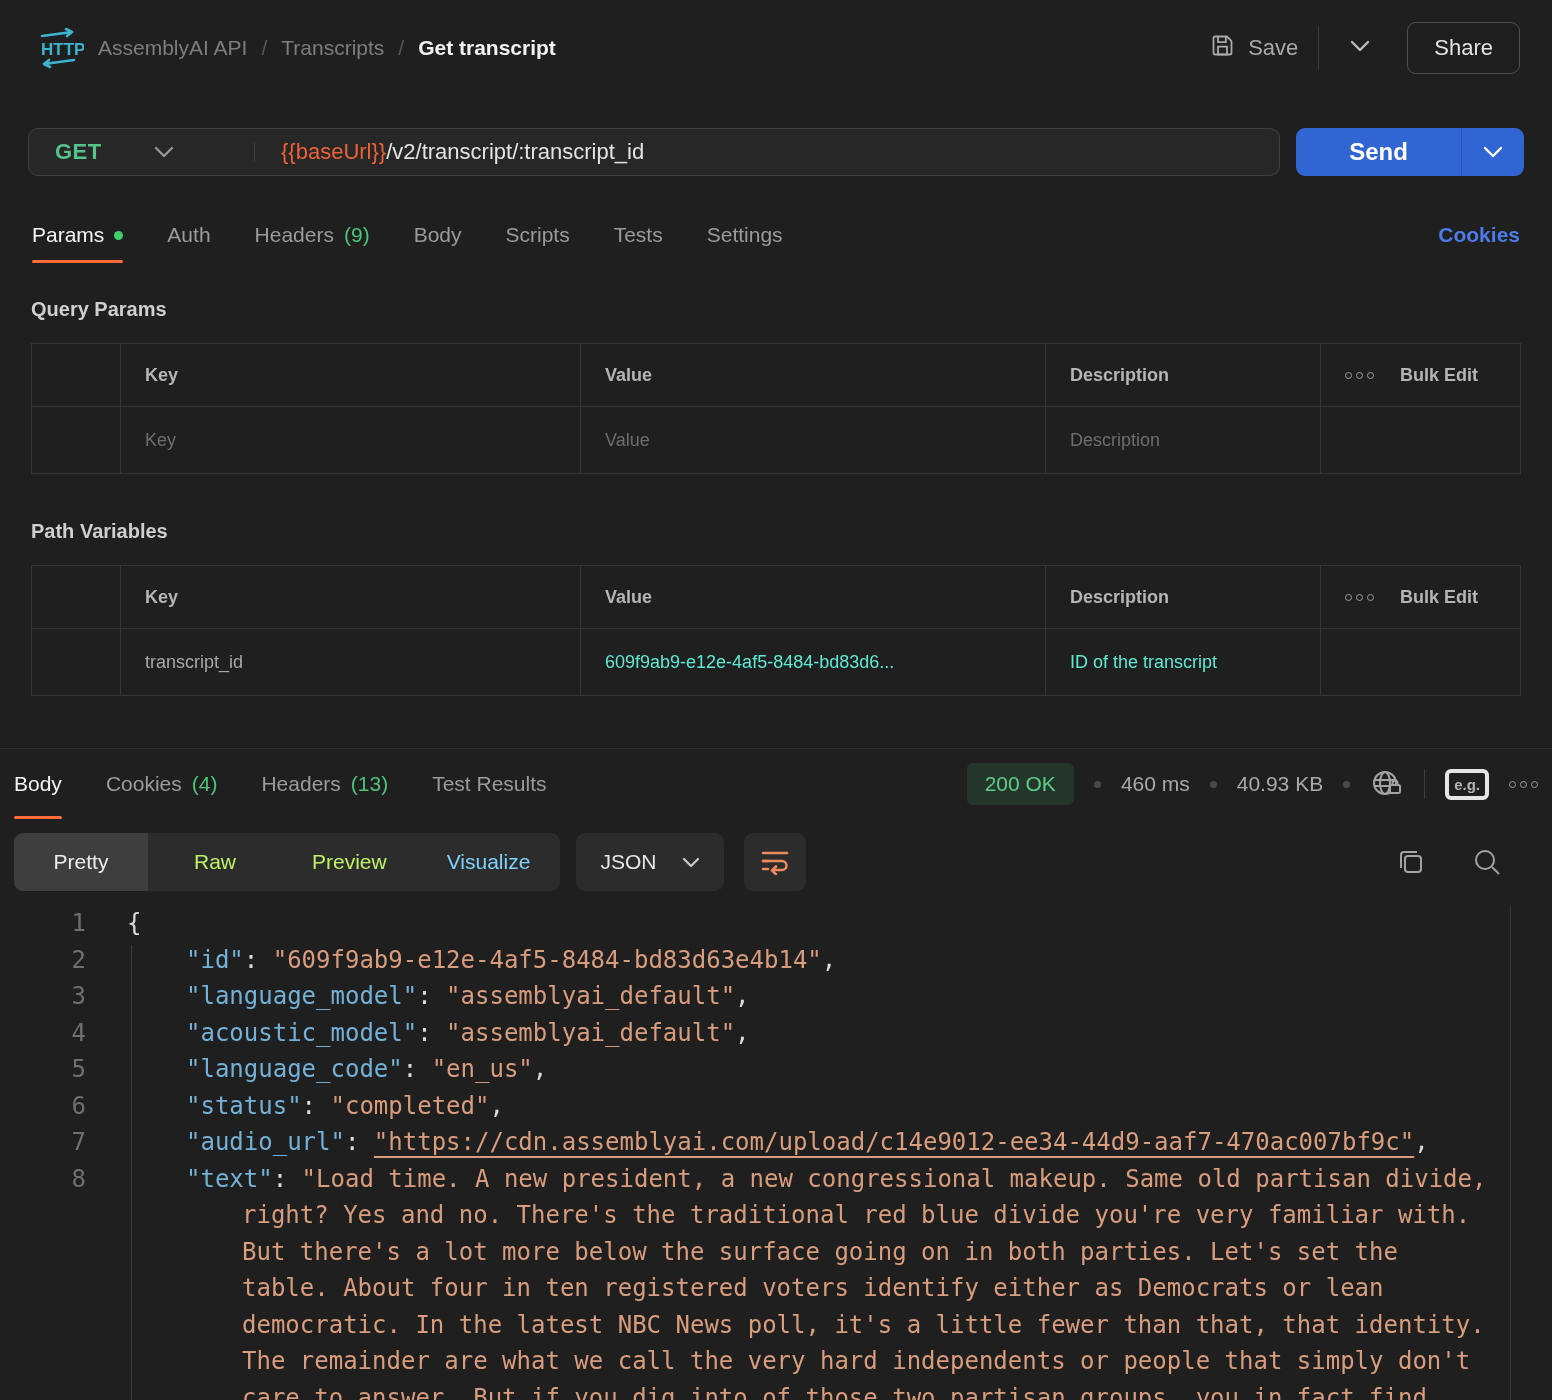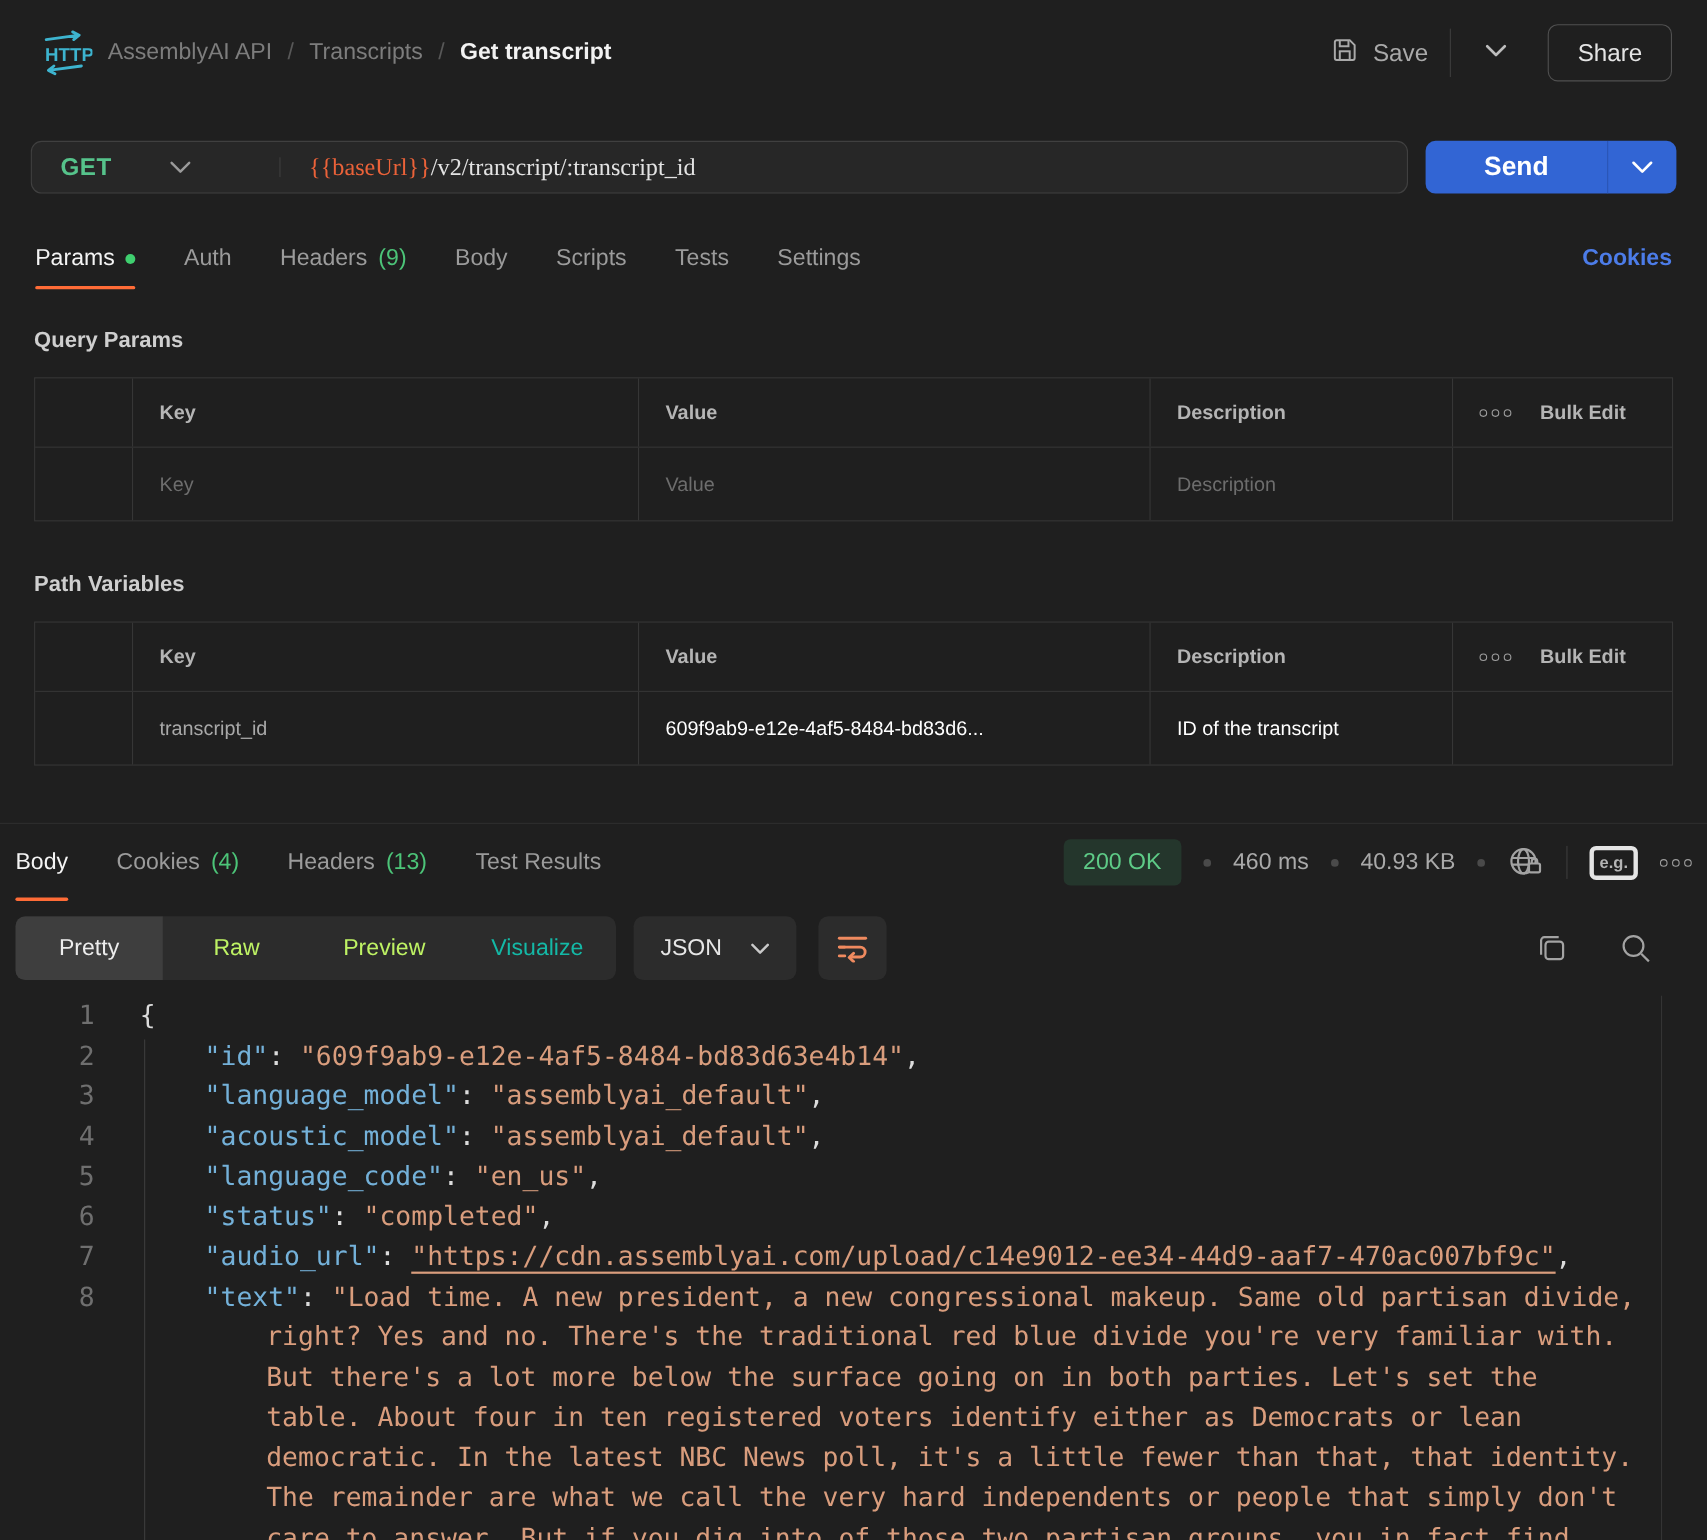--- a/index.html
+++ b/index.html
@@ -19,21 +19,21 @@
   .chev-btn { padding:6px 10px; }
   .share-btn { margin-left:26px; border:1px solid #505050; border-radius:9px; padding:12px 26px;
     font-size:22px; color:#e4e4e4; background:transparent; }
 
   
   .request-row { display:flex; padding:16px 28px; gap:16px; height:80px; margin-top:16px; }
   .url-box { flex:1; display:flex; align-items:center; background:#272727; border:1px solid #404040; border-radius:10px; }
   .method-select { display:flex; align-items:center; gap:52px; padding:0 26px; min-width:225px; }
   .method-label { color:#56c38b; font-size:22px; font-weight:700; letter-spacing:.5px; }
   .method-div { width:1px; align-self:stretch; margin:14px 0; background:#3e3e3e; }
-  .url-text { font-size:22px; padding-left:26px; color:#e3e3e3; white-space:nowrap;font-family:Liberation Serif, serif; }
+  .url-text { font-size:22px; padding-left:26px; color:#e3e3e3; white-space:nowrap; }
   .url-var { color:#eb6239; }
   .send-btn { width:228px; display:flex; background:#3265d4; border-radius:9px; overflow:hidden; }
   .send-main { flex:1; display:flex; align-items:center; justify-content:center; color:#fff;
     font-size:24px; font-weight:700; }
   .send-sep { width:1px; background:#2a55b5; margin:0; }
   .send-caret { width:62px; display:flex; align-items:center; justify-content:center; }
 
   
   .tabs-row { display:flex; align-items:center; padding:0 32px; margin-top:26px; height:50px;justify-content:space-between; }
   .req-tabs { display:flex; align-items:center; gap:44px; }
@@ -52,21 +52,21 @@
   .ptable { border:1px solid #363636; }
   .prow { display:grid; grid-template-columns:89px 460px 465px 275px 1fr; }
   .prow + .prow { border-top:1px solid #363636; }
   .pcell { padding:0 24px; height:62px; display:flex; align-items:center; font-size:18px;
     border-right:1px solid #363636; overflow:hidden; white-space:nowrap; }
   .pcell:last-child { border-right:none; }
   .prow.body .pcell { height:66px; }
   .pcell.head { color:#b5b5b5; font-weight:700; }
   .pcell.placeholder { color:#6d6d6d; }
   .pcell.keycell { color:#a8a8a8; }
-  .pcell.valcell, .pcell.desccell { color:#ffffff; }
+  .pcell.valcell, .pcell.desccell { color:#5eead4; }
   .bulk-cell { gap:26px; color:#b0b0b0; }
   .ooo { display:inline-flex; gap:4px; align-items:center; }
   .ooo i { width:7px; height:7px; border:1.5px solid #9d9d9d; border-radius:50%; display:inline-block; }
 
   
   .response-pane { margin-top:52px; border-top:1px solid #2e2e2e; }
   .resp-header { display:flex; align-items:center; padding:0 14px 0 14px; height:70px; }
   .resp-tabs { display:flex; align-items:flex-end; gap:44px; height:100%; }
   .rtab { position:relative; color:#9b9b9b; font-size:21px; height:100%; display:flex; align-items:center;
     gap:10px; cursor:pointer; }
@@ -83,21 +83,21 @@
   .eg-badge { border:4px solid #e5e5e5; border-radius:6px; color:#b5b5b5; font-size:15px;
     padding:3px 5px; font-weight:600; }
   .icon-btn { display:flex; align-items:center; justify-content:center; background:none; border:none; }
 
   
   .view-bar { display:flex; align-items:center; padding:0 14px; margin-top:14px; height:58px; }
   .segmented { display:flex; background:#2c2c2c; border-radius:9px; overflow:hidden; height:58px; }
   .seg { min-width:134px; padding:0 30px; display:flex; align-items:center; justify-content:center;
     font-size:21px; color:#bef264; cursor:pointer; }
   .seg.active { background:#3e3e3e; color:#ededed; }
-  .seg.bright { color:#14b8a6; }
+  .seg.bright { color:#7dd3fc; }
   .fmt-select { margin-left:16px; height:58px; background:#2c2c2c; border-radius:9px; display:flex;
     align-items:center; gap:26px; padding:0 24px; color:#e6e6e6; font-size:21px; }
   .wrap-btn { margin-left:20px; width:62px; height:58px; background:#2c2c2c; border-radius:9px;
     display:flex; align-items:center; justify-content:center; }
   .view-right { margin-left:auto; display:flex; align-items:center; gap:46px; padding-right:36px; }
 
   
   .code-pane { position:relative; margin-top:14px; height:502px; overflow:hidden;
     font-family:"DejaVu Sans Mono", monospace; font-size:24px; }
   .code-pane::before { content:""; position:absolute; left:131px; top:40px; bottom:0; width:1px; background:#3c3c3c; }

